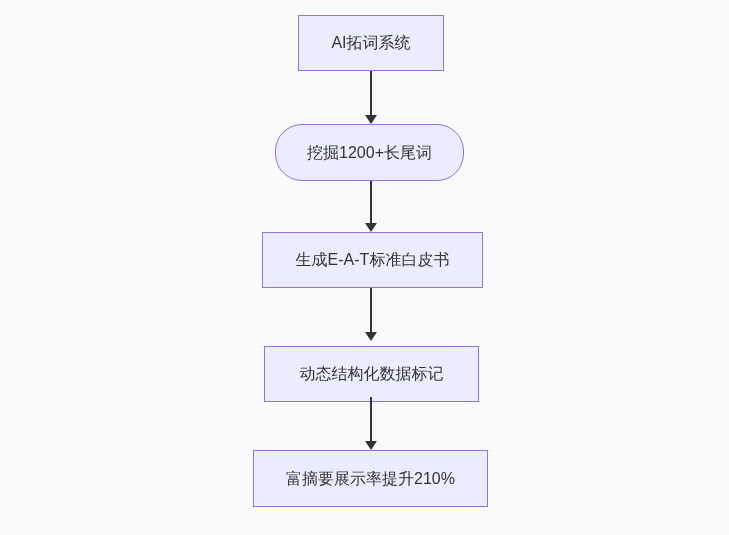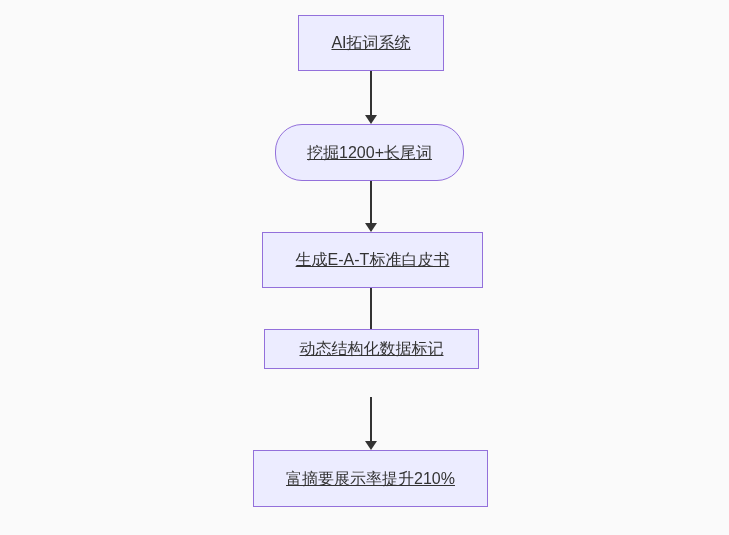--- a/index.html
+++ b/index.html
@@ -22,21 +22,20 @@
     background: var(--node-fill, #ECECFF);
     border: 1px solid var(--node-border, #9370DB);
     color: var(--node-text, #333333);
     font-size: 16px;
     line-height: 1;
     display: flex;
     align-items: center;
     justify-content: center;
     text-align: center;
     white-space: nowrap;
-    text-decoration: underline;
   }
   .edge {
     position: absolute;
     width: 14px;
     transform: translateX(-50%);
   }
   .edge .line {
     position: absolute;
     left: 50%;
     top: 0;
@@ -53,21 +52,21 @@
     width: 0;
     height: 0;
     border-left: 6px solid transparent;
     border-right: 6px solid transparent;
     border-top: 9px solid var(--arrow, #333333);
   }
   
   #n0 { left: 298px; top: 15px;  width: 146px; height: 56px; }
   #n1 { left: 275px; top: 124px; width: 189px; height: 57px; border-radius: 27px; }
   #n2 { left: 262px; top: 232px; width: 221px; height: 56px; }
-  #n3 { left: 264px; top: 329px; width: 215px; height: 40px; }
+  #n3 { left: 264px; top: 346px; width: 215px; height: 56px; }
   #n4 { left: 253px; top: 450px; width: 235px; height: 57px; }
   #e0 { left: 371px; top: 71px;  height: 53px; }
   #e1 { left: 371px; top: 181px; height: 51px; }
   #e2 { left: 371px; top: 288px; height: 53px; }
   #e3 { left: 371px; top: 397px; height: 53px; }
 </style>
 </head>
 <body>
 
 <div class="canvas">

